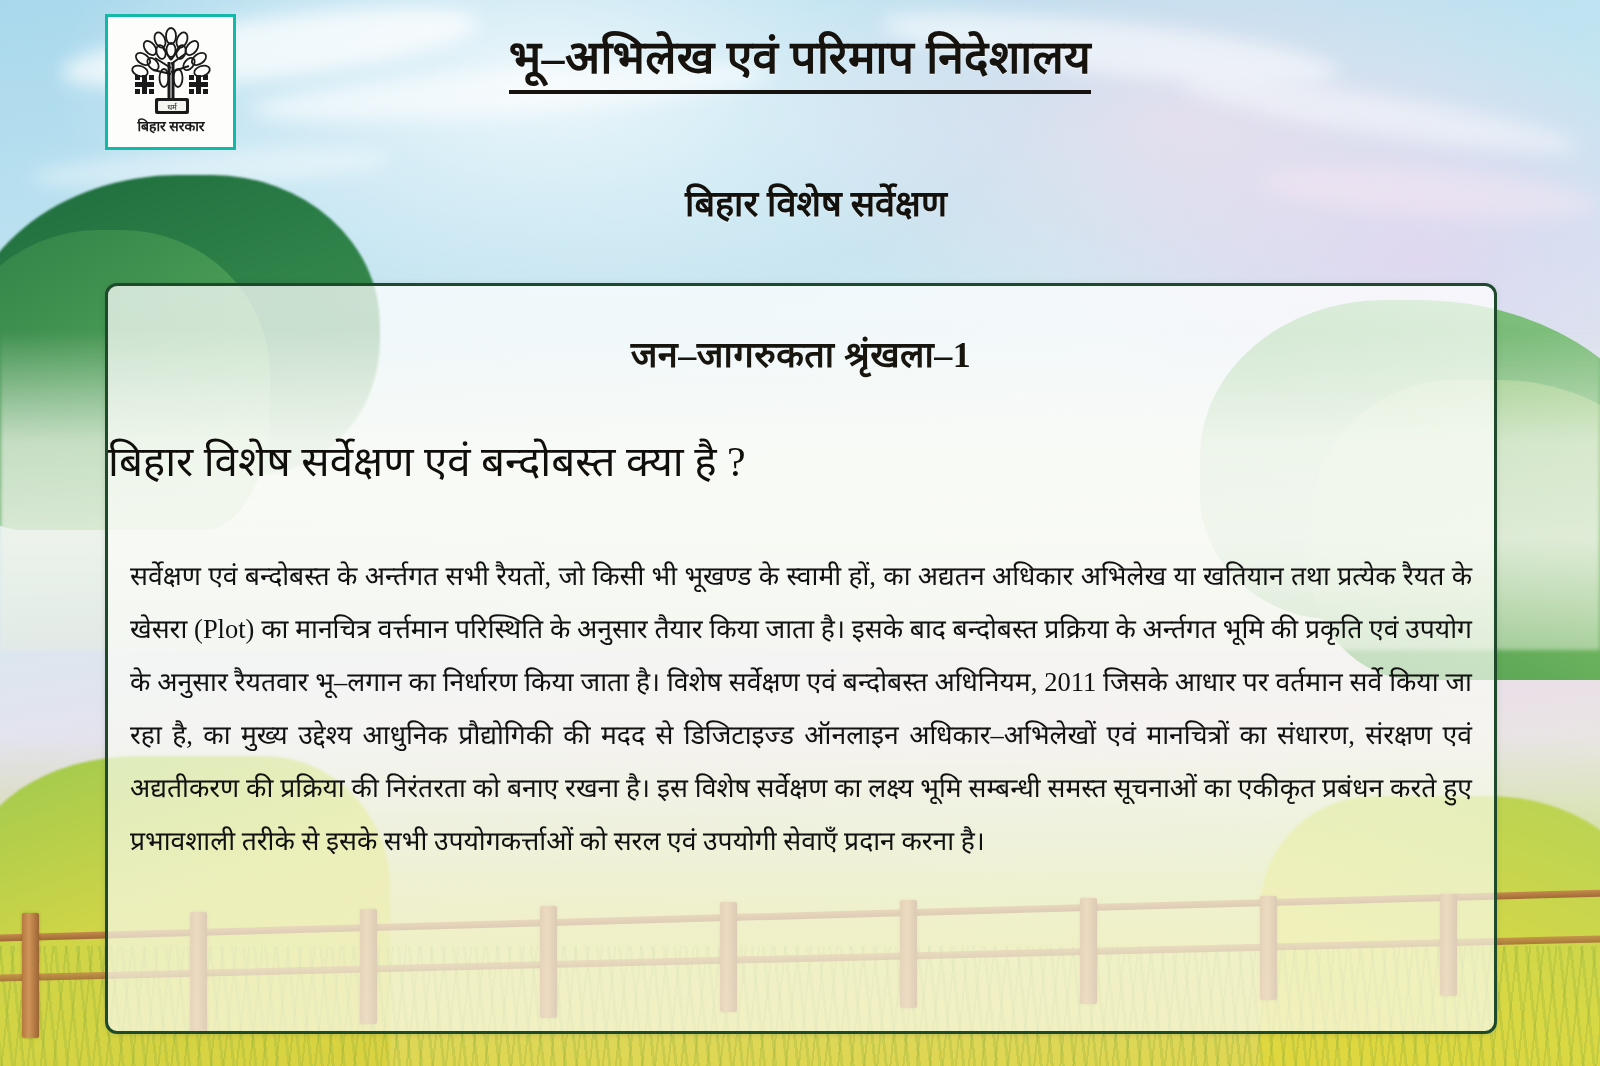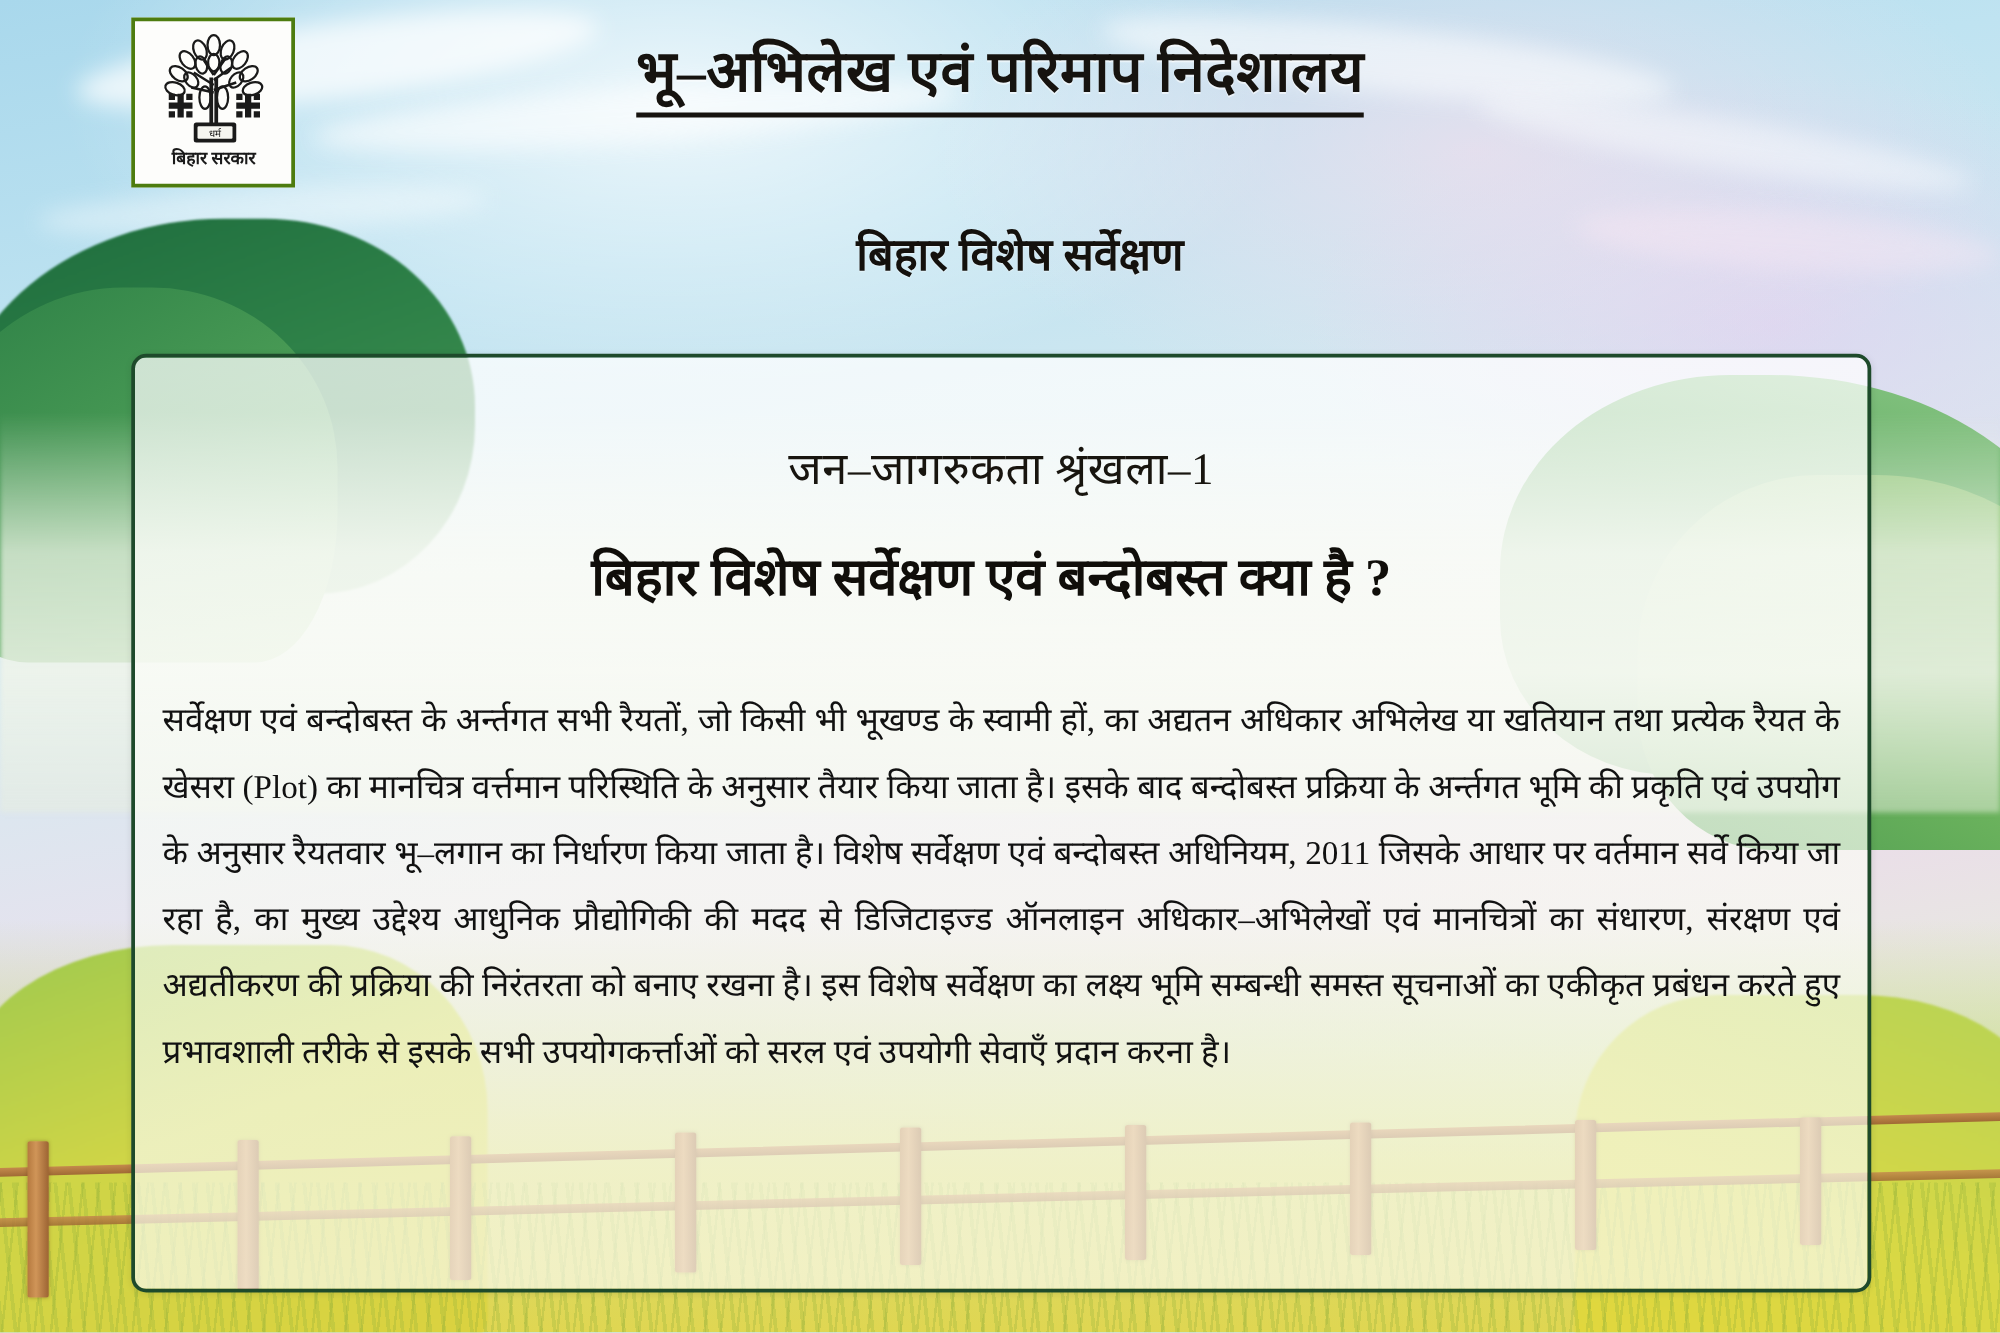--- a/index.html
+++ b/index.html
@@ -100,21 +100,21 @@
   .rail{
     position:absolute;height:7px;border-radius:3px;
     background:linear-gradient(180deg,#c48a4c,#a06a35);
     transform-origin:left center;
   }
 
   
   .header{position:absolute;left:0;top:0;width:1600px;height:260px;}
   .emblem-box{
     position:absolute;left:105px;top:14px;width:125px;height:130px;
-    background:#fdfdfb;border:3px solid #4d7c0f;
+    background:#fdfdfb;border:3px solid #14b8a6;
     display:flex;align-items:center;justify-content:center;
   }
   .emblem-svg{display:block;}
 
   .h-title{
     position:absolute;left:0;right:0;top:24px;text-align:center;
     font-family:"Liberation Serif","DejaVu Serif",serif;
     font-weight:700;font-size:46px;letter-spacing:.4px;color:#16130f;
     text-shadow:0 1px 0 rgba(255,255,255,.55);
   }
@@ -139,26 +139,26 @@
     border:3px solid #1e4a2b;border-radius:12px;
     background:linear-gradient(180deg,rgba(255,255,255,.74) 0%,rgba(252,253,248,.70) 35%,rgba(250,252,243,.66) 70%,rgba(250,251,240,.70) 100%);
     box-shadow:0 1px 6px rgba(0,0,0,.10);
     overflow:hidden;
   }
   .card-inner{position:relative;width:100%;height:100%;}
 
   .series-title{
     position:absolute;left:0;right:0;top:43px;text-align:center;
     font-family:"Liberation Serif","DejaVu Serif",serif;
-    font-weight:400;font-size:36px;color:#18150f;letter-spacing:.5px;margin-top:20px;
+    font-weight:700;font-size:36px;color:#18150f;letter-spacing:.5px;
   }
   .question{
-    position:absolute;left:0;right:16px;top:145px;text-align:center;
-    font-family:"Liberation Serif","DejaVu Serif",serif;
-    font-weight:700;font-size:42px;color:#100e0a;
+    position:absolute;left:0;right:16px;top:145px;
+    font-family:"Liberation Serif","DejaVu Serif",serif;
+    font-weight:400;font-size:42px;color:#100e0a;
     text-shadow:0 1px 1px rgba(255,255,255,.45);
   }
   .body-text{
     position:absolute;left:22px;right:22px;top:264px;
     font-family:"Liberation Serif","DejaVu Serif",serif;
     font-size:26.5px;line-height:53px;color:#111;
     text-align:justify;text-justify:inter-word;
     hyphens:none;
   }
   .body-text p{margin:0;}

